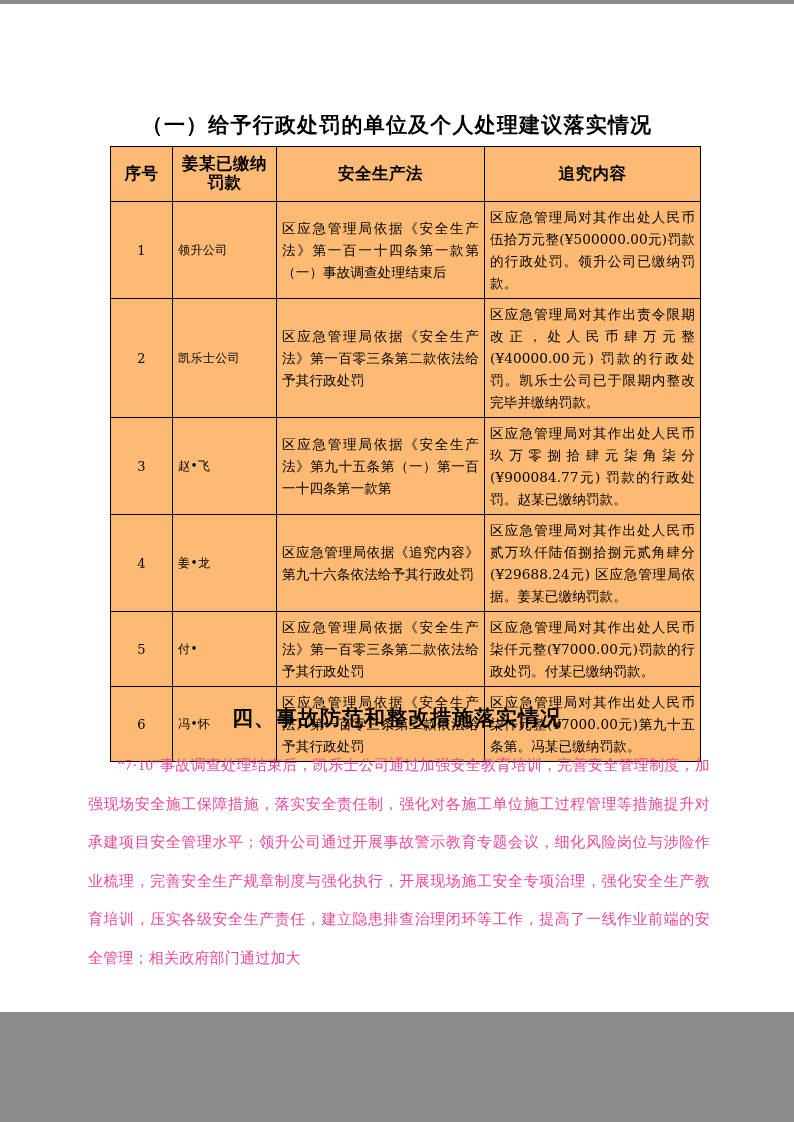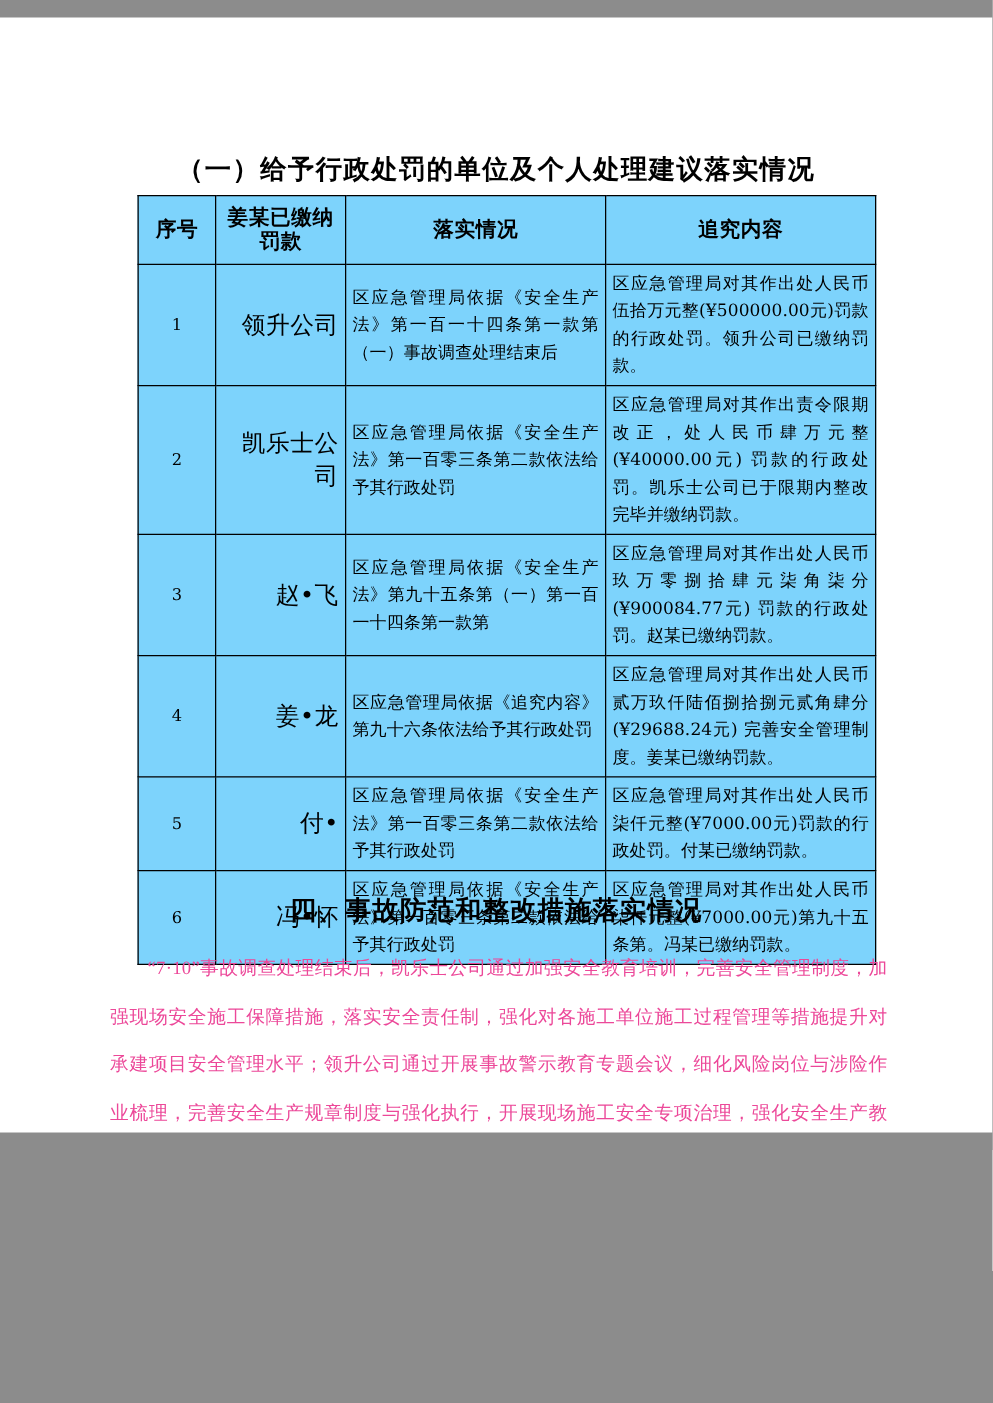--- a/index.html
+++ b/index.html
@@ -6,22 +6,22 @@
     margin: 0;
     padding: 0;
     background: #8c8c8c;
   }
   body {
     font-family: "DejaVu Serif", "Liberation Serif", serif;
   }
   .page {
     position: relative;
     width: 794px;
-    height: 892px;
-    margin: 14px auto;
+    height: 1008px;
+    margin: 4px auto;
     background: #ffffff;
     overflow: hidden;
     box-sizing: border-box;
   }
 
   
   .sub-heading {
     position: absolute;
     left: 0;
     top: 108px;
@@ -36,21 +36,21 @@
   }
 
   
   .penalty-table {
     position: absolute;
     left: 110px;
     top: 142px;
     width: 590px;
     border-collapse: collapse;
     table-layout: fixed;
-    background: #7dd3fc;
+    background: #fdba74;
   }
   .penalty-table td,
   .penalty-table th {
     border: 1px solid #000;
     padding: 4px 5px;
     vertical-align: middle;
     color: #000;
   }
   .penalty-table thead th {
     text-align: center;
@@ -64,22 +64,22 @@
   .col-unit  { width: 104px; }
   .col-cont  { width: 208px; }
   .col-stat  { width: 216px; }
 
   .cell-no {
     text-align: center;
     font-size: 13px;
     font-family: "DejaVu Serif", "Liberation Serif", serif;
   }
   .cell-unit {
-    text-align: right;
-    font-size: 19px;
+    text-align: left;
+    font-size: 12px;
     letter-spacing: 0.4px;
   }
   .cell-text {
     text-align: left;
     font-size: 13.6px;
     line-height: 1.62;
     letter-spacing: 0.1px;
   }
   .cell-text.justified {
     text-align: justify;
@@ -138,21 +138,21 @@
     <colgroup>
       <col class="col-no">
       <col class="col-unit">
       <col class="col-cont">
       <col class="col-stat">
     </colgroup>
     <thead>
       <tr>
         <th>序号</th>
         <th>姜某已缴纳罚款</th>
-        <th>落实情况</th>
+        <th>安全生产法</th>
         <th>追究内容</th>
       </tr>
     </thead>
     <tbody>
       <tr>
         <td class="cell-no">1</td>
         <td class="cell-unit">领升公司</td>
         <td class="cell-text justified">区应急管理局依据《安全生产法》第一百一十四条第一款第（一）事故调查处理结束后</td>
         <td class="cell-text justified">区应急管理局对其作出处人民币伍拾万元整(¥500000.00元)罚款的行政处罚。领升公司已缴纳罚款。</td>
       </tr>
@@ -165,21 +165,21 @@
       <tr>
         <td class="cell-no">3</td>
         <td class="cell-unit">赵•飞</td>
         <td class="cell-text justified">区应急管理局依据《安全生产法》第九十五条第（一）第一百一十四条第一款第</td>
         <td class="cell-text justified">区应急管理局对其作出处人民币玖万零捌拾肆元柒角柒分(¥900084.77元) 罚款的行政处罚。赵某已缴纳罚款。</td>
       </tr>
       <tr>
         <td class="cell-no">4</td>
         <td class="cell-unit">姜•龙</td>
         <td class="cell-text justified">区应急管理局依据《追究内容》第九十六条依法给予其行政处罚</td>
-        <td class="cell-text justified">区应急管理局对其作出处人民币贰万玖仟陆佰捌拾捌元贰角肆分(¥29688.24元) 完善安全管理制度。姜某已缴纳罚款。</td>
+        <td class="cell-text justified">区应急管理局对其作出处人民币贰万玖仟陆佰捌拾捌元贰角肆分(¥29688.24元) 区应急管理局依据。姜某已缴纳罚款。</td>
       </tr>
       <tr>
         <td class="cell-no">5</td>
         <td class="cell-unit">付•</td>
         <td class="cell-text justified">区应急管理局依据《安全生产法》第一百零三条第二款依法给予其行政处罚</td>
         <td class="cell-text justified">区应急管理局对其作出处人民币柒仟元整(¥7000.00元)罚款的行政处罚。付某已缴纳罚款。</td>
       </tr>
       <tr>
         <td class="cell-no">6</td>
         <td class="cell-unit">冯•怀</td>

